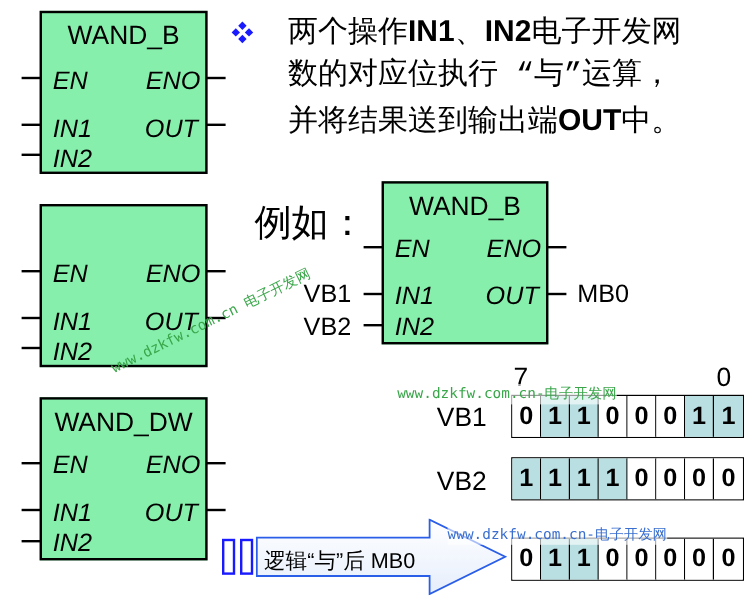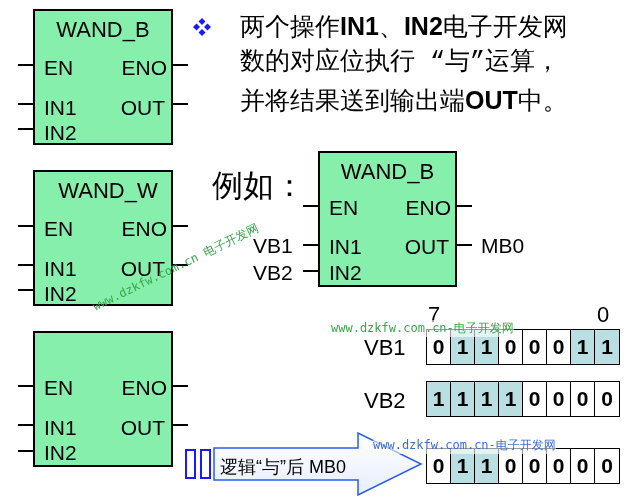--- a/index.html
+++ b/index.html
@@ -3,21 +3,21 @@
 <meta charset="utf-8">
 <style>
   html, body { margin: 0; padding: 0; background: #ffffff; }
   body { width: 625px; height: 499px; position: relative; overflow: hidden;
          font-family: "Liberation Sans", sans-serif; color: #000; }
   .abs { position: absolute; }
 
   
   .fb { position: absolute; border: 2px solid #000; background: #86efac; box-sizing: border-box; padding-left: 24px; }
   .fb .title { position: absolute; left: 0; right: 0; text-align: center; font-size: 22px; top: 6px; }
-  .fb .pin { position: absolute; font-size: 21px; line-height: 1; }
+  .fb .pin { position: absolute; font-size: 21px; line-height: 1; font-style: italic; }
   .wire { position: absolute; height: 2px; background: #000; }
 
   .bullet-text { font-size: 25px; line-height: 32px; }
   .bold { font-weight: bold; }
 
   .ext { font-size: 21px; }
 
   
   .bits { position: absolute; display: flex; border: 1.5px solid #000; box-sizing: border-box; }
   .bit { width: 24px; height: 34px; border-right: 1.5px solid #000; box-sizing: border-box;
@@ -42,34 +42,34 @@
   <div class="pin" style="right:6px;top:86px;">OUT</div>
   <div class="pin" style="left:9px;top:111px;">IN2</div>
 </div>
 <div class="wire" style="left:18px;top:64px;width:16px;"></div>
 <div class="wire" style="left:18px;top:103px;width:16px;"></div>
 <div class="wire" style="left:18px;top:128px;width:16px;"></div>
 <div class="wire" style="left:172px;top:64px;width:16px;"></div>
 <div class="wire" style="left:172px;top:103px;width:16px;"></div>
 
 <div class="fb" style="left:33px;top:170px;width:140px;height:136px;">
-  <div class="title" style="padding-left:10px;">WAND_W</div>
   <div class="pin" style="left:9px;top:46px;">EN</div>
   <div class="pin" style="right:4px;top:46px;">ENO</div>
   <div class="pin" style="left:9px;top:86px;">IN1</div>
   <div class="pin" style="right:6px;top:86px;">OUT</div>
   <div class="pin" style="left:9px;top:111px;">IN2</div>
 </div>
 <div class="wire" style="left:18px;top:225px;width:16px;"></div>
 <div class="wire" style="left:18px;top:264px;width:16px;"></div>
 <div class="wire" style="left:18px;top:289px;width:16px;"></div>
 <div class="wire" style="left:172px;top:225px;width:16px;"></div>
 <div class="wire" style="left:172px;top:264px;width:16px;"></div>
 
 <div class="fb" style="left:33px;top:331px;width:140px;height:136px;">
+  <div class="title" style="top:6px;">WAND_DW</div>
   <div class="pin" style="left:9px;top:44px;">EN</div>
   <div class="pin" style="right:4px;top:44px;">ENO</div>
   <div class="pin" style="left:9px;top:84px;">IN1</div>
   <div class="pin" style="right:6px;top:84px;">OUT</div>
   <div class="pin" style="left:9px;top:109px;">IN2</div>
 </div>
 <div class="wire" style="left:18px;top:385px;width:16px;"></div>
 <div class="wire" style="left:18px;top:424px;width:16px;"></div>
 <div class="wire" style="left:18px;top:450px;width:16px;"></div>
 <div class="wire" style="left:172px;top:385px;width:16px;"></div>

